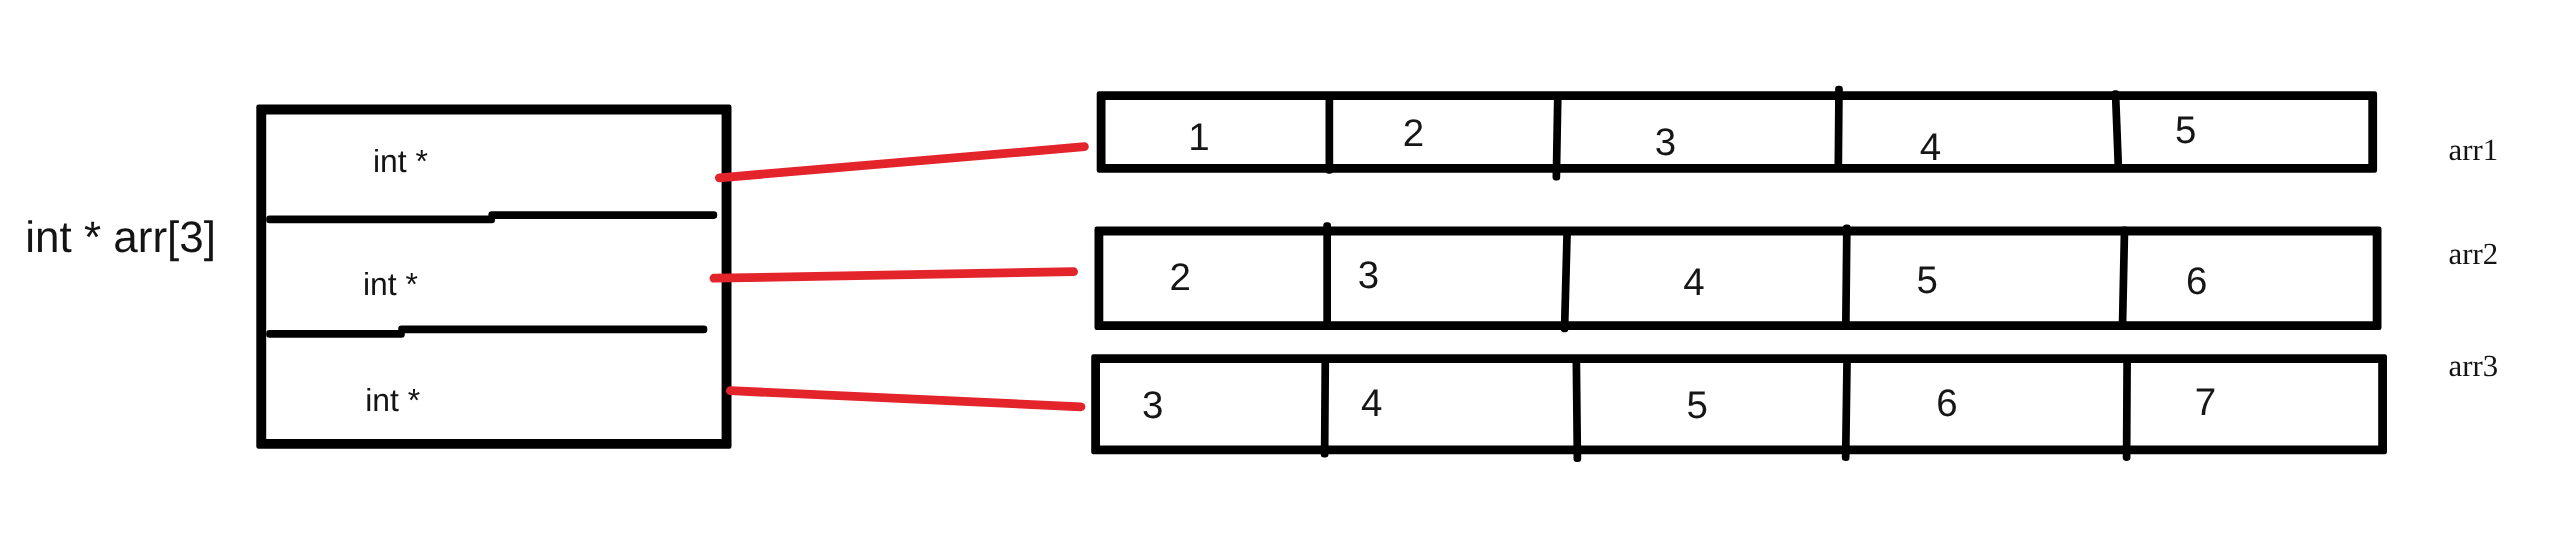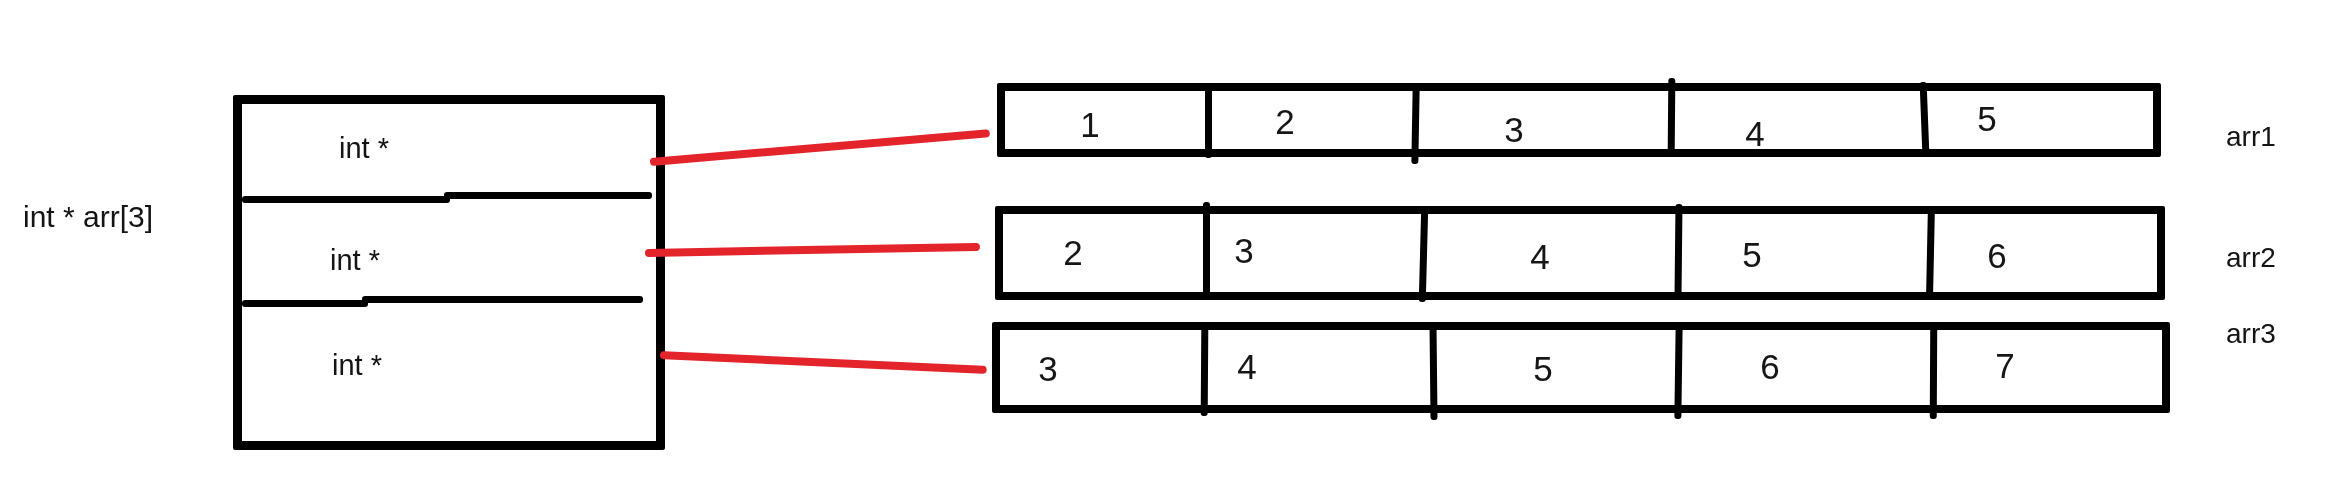--- a/index.html
+++ b/index.html
@@ -12,31 +12,31 @@
     background: var(--bg, #ffffff);
     overflow: hidden;
   }
 
   
   .decl {
     position: absolute;
     left: 23px;
     top: 217px;
     transform: translateY(-50%);
-    font-size: 30px;
+    font-size: 40px;
     white-space: nowrap;
   }
 
   
   .pbox {
     position: absolute;
     left: 233px;
     top: 95px;
     width: 432px;
-    height: 355px;
+    height: 313px;
     box-sizing: border-box;
     border: 9px solid #000;
     border-radius: 2px;
     background: transparent;
     text-align: right;
   }
   .pcell {
     position: absolute;
     transform: translateY(-50%);
     font-size: 29px;
@@ -71,20 +71,21 @@
     color: #161616;
   }
 
   
   .rowlabel {
     position: absolute;
     left: 2226px;
     transform: translateY(-50%);
     font-size: 28px;
     white-space: nowrap;
+    font-family: Liberation Serif, serif;
   }
 
   
   .arrow {
     position: absolute;
     height: 8px;
     background: var(--arrow, #e3242b);
     border-radius: 4px;
     transform-origin: 0 50%;
     z-index: 5;
@@ -140,16 +141,16 @@
       <div class="vdiv" style="left: 674.5px; top: -6px; height: 95px; transform: rotate(0.8deg);"></div>
       <div class="vdiv" style="left: 929.5px; top: -4px; height: 93px; transform: rotate(0.3deg);"></div>
       <span class="digit" style="left: 48px; top: 39px;">3</span>
       <span class="digit" style="left: 247px; top: 37px;">4</span>
       <span class="digit" style="left: 543px; top: 39px;">5</span>
       <span class="digit" style="left: 770px; top: 37px;">6</span>
       <span class="digit" style="left: 1005px; top: 36px;">7</span>
     </div>
 
   <div class="rowlabel" style="top:137px">arr1</div>
-  <div class="rowlabel" style="top:258px">arr2</div>
+  <div class="rowlabel" style="top:232px">arr2</div>
   <div class="rowlabel" style="top:334px">arr3</div>
 
 </div>
 
 </body></html>

